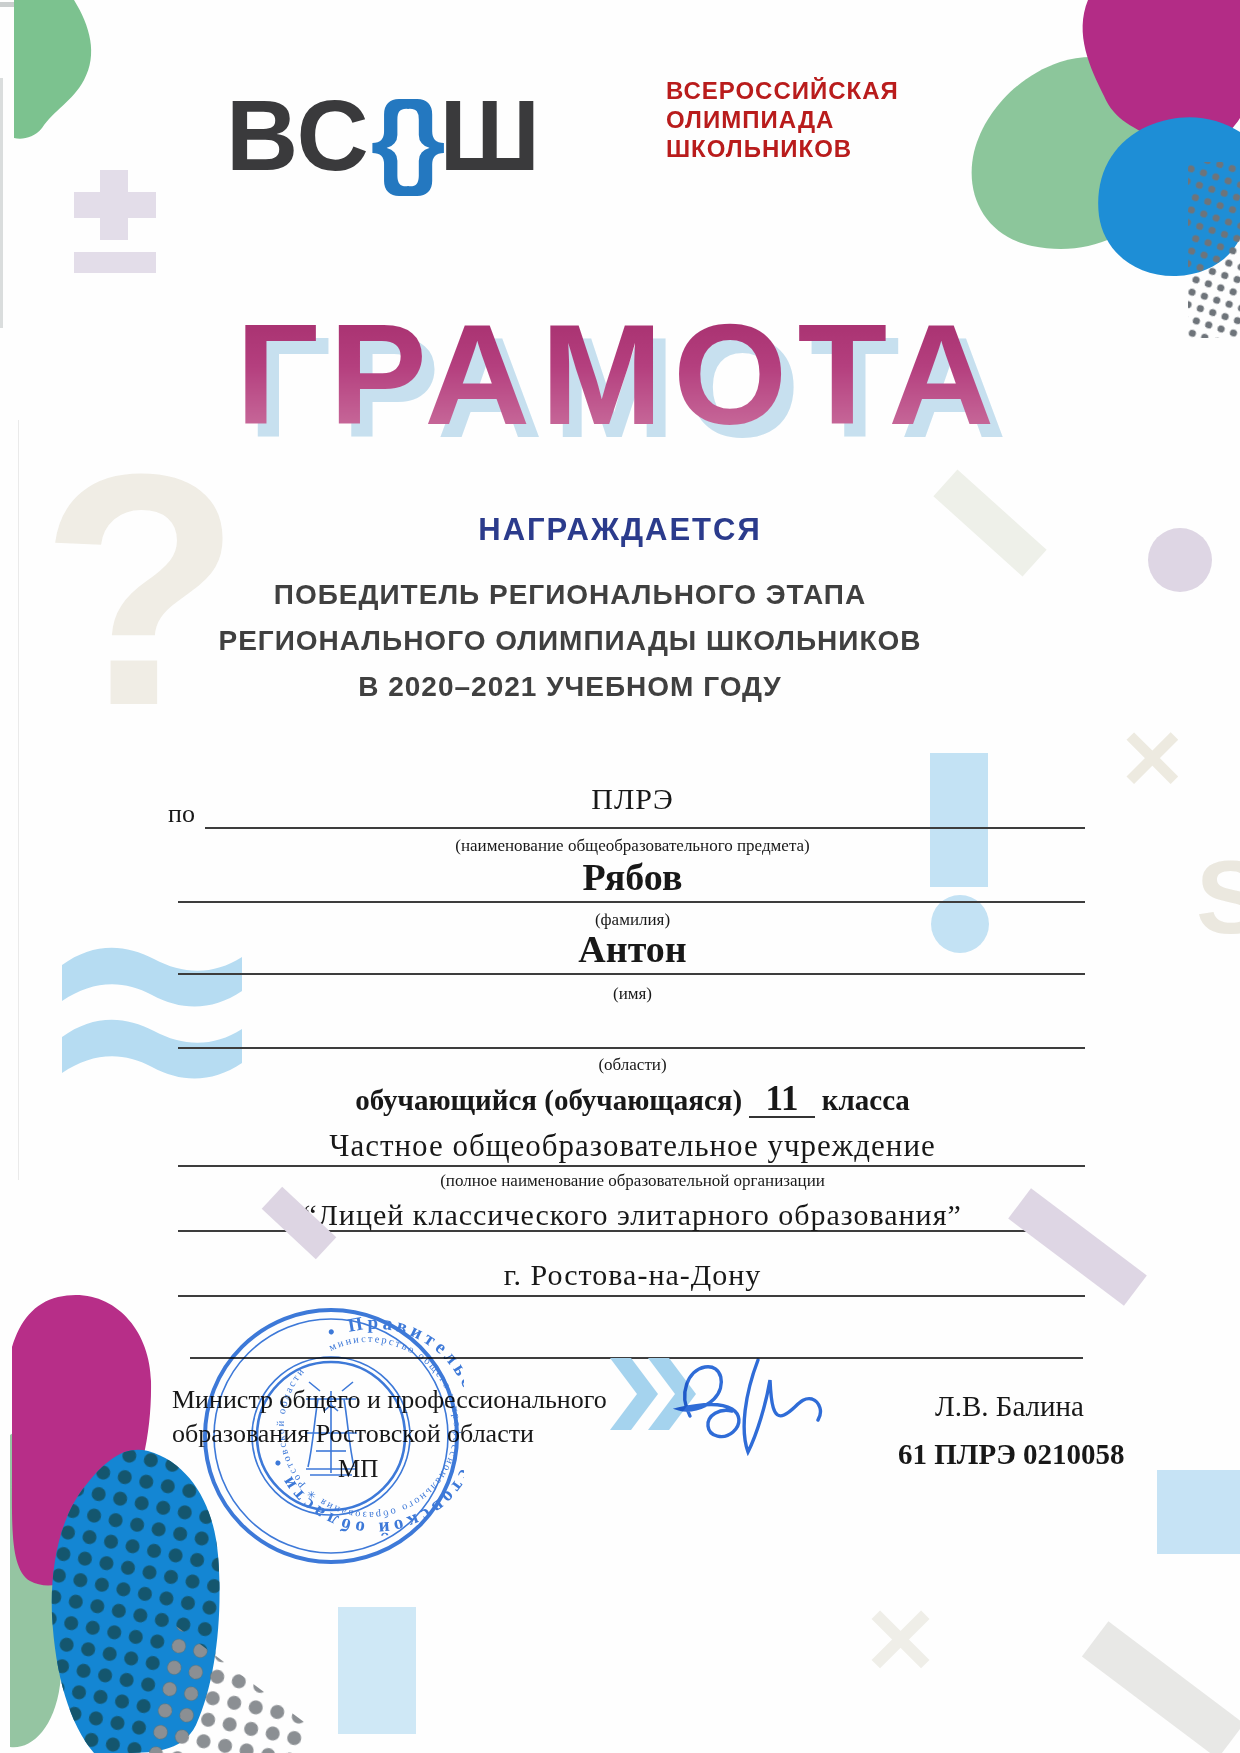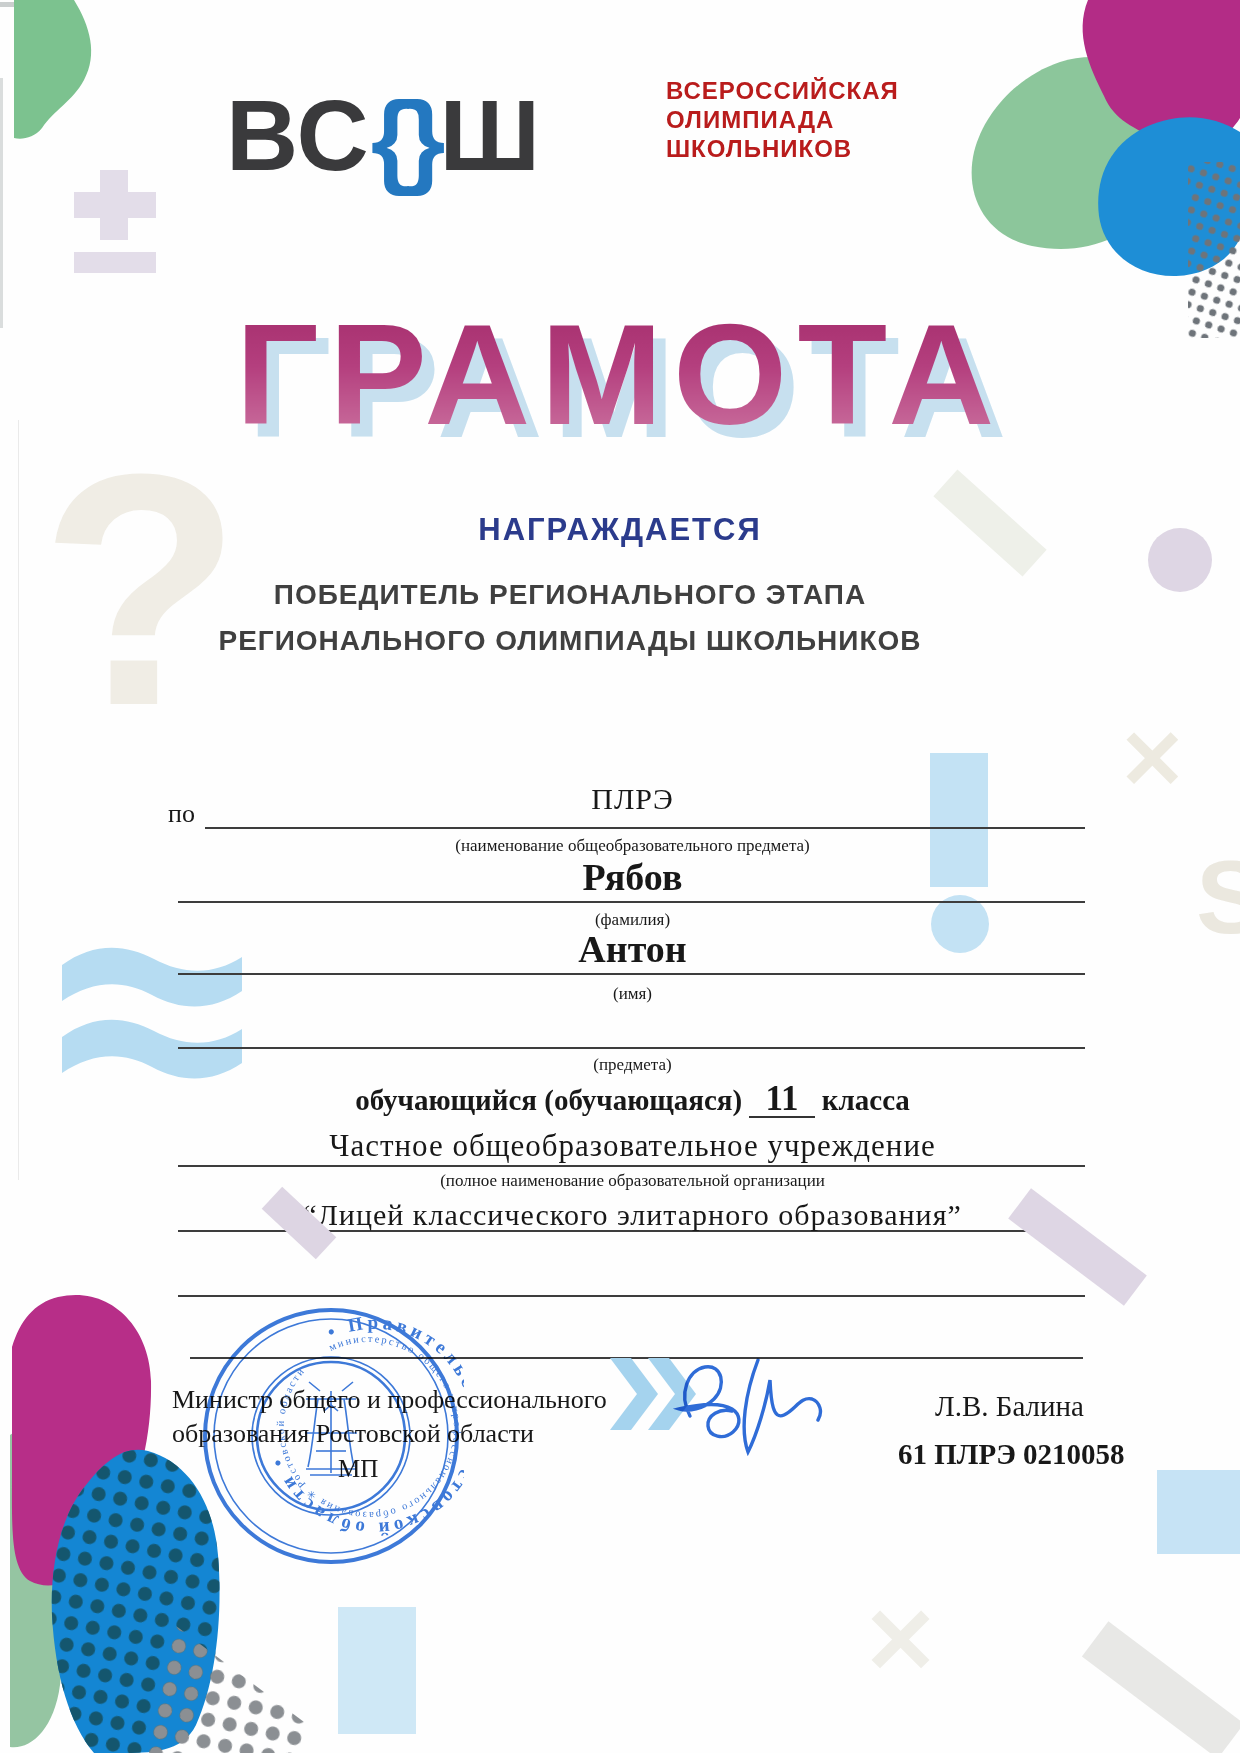--- a/index.html
+++ b/index.html
@@ -84,20 +84,21 @@
     <span class="title-inner">
       <span class="title-shadow">ГРАМОТА</span>
       <span class="title-main">ГРАМОТА</span>
     </span>
   </div>
 
   <div class="abs nagr">НАГРАЖДАЕТСЯ</div>
   <div class="abs award">
     <div>ПОБЕДИТЕЛЬ РЕГИОНАЛЬНОГО ЭТАПА</div>
     <div>РЕГИОНАЛЬНОГО ОЛИМПИАДЫ ШКОЛЬНИКОВ</div>
+    <div>В 2020–2021 УЧЕБНОМ ГОДУ</div>
   </div>
 
   <div class="abs excl-bar"></div>
   <div class="abs excl-dot"></div>
   <div class="abs lav-circle"></div>
   <div class="rot" style="left:930px;top:505px;width:120px;height:36px;background:#eef0e9;transform:rotate(42deg);"></div>
   <div class="faint" style="left:1118px;top:712px;font-size:82px;color:#edeae0;">✕</div>
   <div class="faint" style="left:1196px;top:838px;font-size:104px;color:#ebe8df;">S</div>
   <svg class="abs" style="left:62px;top:935px;" width="180" height="150" viewBox="0 0 180 150">
     <g fill="#b6dcf2">
@@ -118,33 +119,34 @@
   <div class="abs serif" style="left:168px;top:799px;font-size:26px;">по</div>
   <div class="abs serif fcenter val" style="top:782px;">ПЛРЭ</div>
   <div class="abs serif fcenter cap" style="top:836px;">(наименование общеобразовательного предмета)</div>
 
   <div class="abs serif fcenter bigname" style="top:855px;">Рябов</div>
   <div class="abs serif fcenter cap" style="top:910px;">(фамилия)</div>
 
   <div class="abs serif fcenter bigname" style="top:927px;">Антон</div>
   <div class="abs serif fcenter cap" style="top:984px;">(имя)</div>
 
-  <div class="abs serif fcenter cap" style="top:1055px;">(предмета)</div>
+  <div class="abs serif fcenter cap" style="top:1055px;">(области)</div>
 
   <div class="abs serif fcenter" style="top:1082px;font-weight:bold;font-size:29px;">
     <span>обучающийся (обучающаяся)</span>
     <span class="grade-u">11</span>
     <span>класса</span>
   </div>
 
   <div class="abs serif fcenter val" style="top:1128px;font-size:31px;">Частное общеобразовательное учреждение</div>
   <div class="abs serif fcenter cap" style="top:1171px;">(полное наименование образовательной организации</div>
 
   <div class="abs serif fcenter val" style="top:1198px;">“Лицей классического элитарного образования”</div>
 
+  <div class="abs serif fcenter val" style="top:1258px;">г. Ростова-на-Дону</div>
 
   <div class="rot" style="left:262px;top:1208px;width:74px;height:30px;background:#ddd5e3;transform:rotate(43deg);"></div>
   <div class="rot" style="left:1005px;top:1228px;width:145px;height:38px;background:#ded6e4;transform:rotate(37deg);"></div>
   <svg class="abs" style="left:610px;top:1358px;" width="86" height="72" viewBox="0 0 86 72">
     <g fill="#a5d3ee">
       <path d="M0,0 h21 l27,36 l-27,36 h-21 l27,-36 Z"></path>
       <path d="M38,0 h21 l27,36 l-27,36 h-21 l27,-36 Z"></path>
     </g>
   </svg>
 

